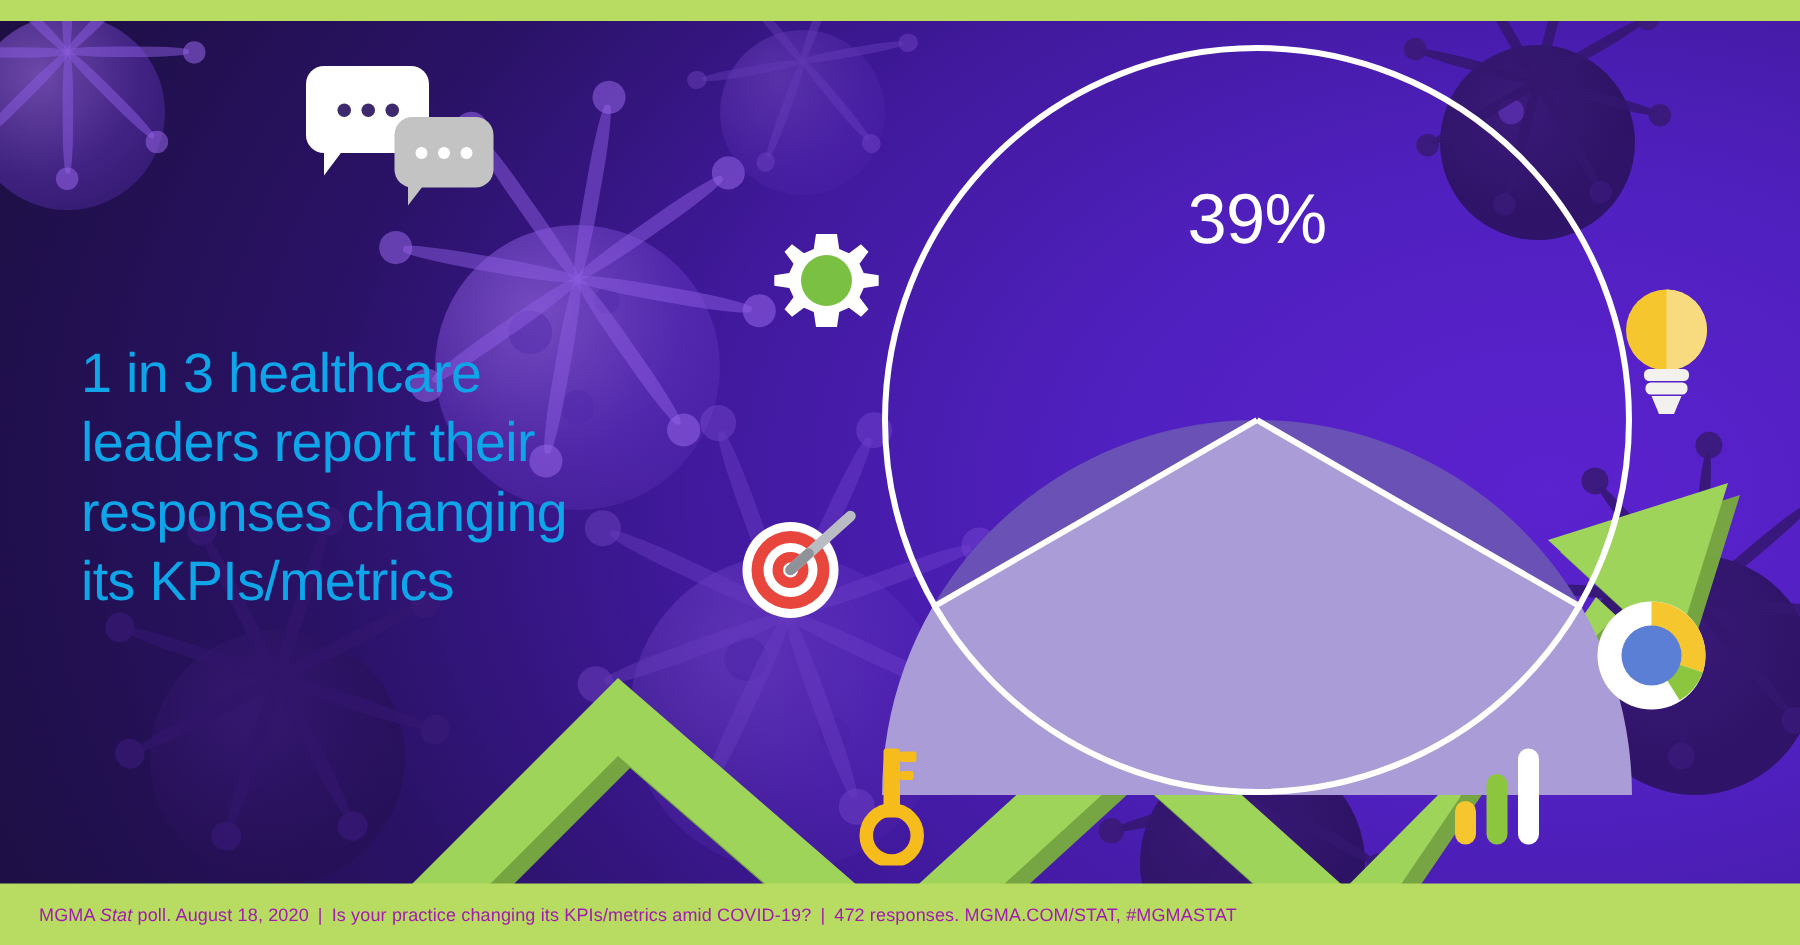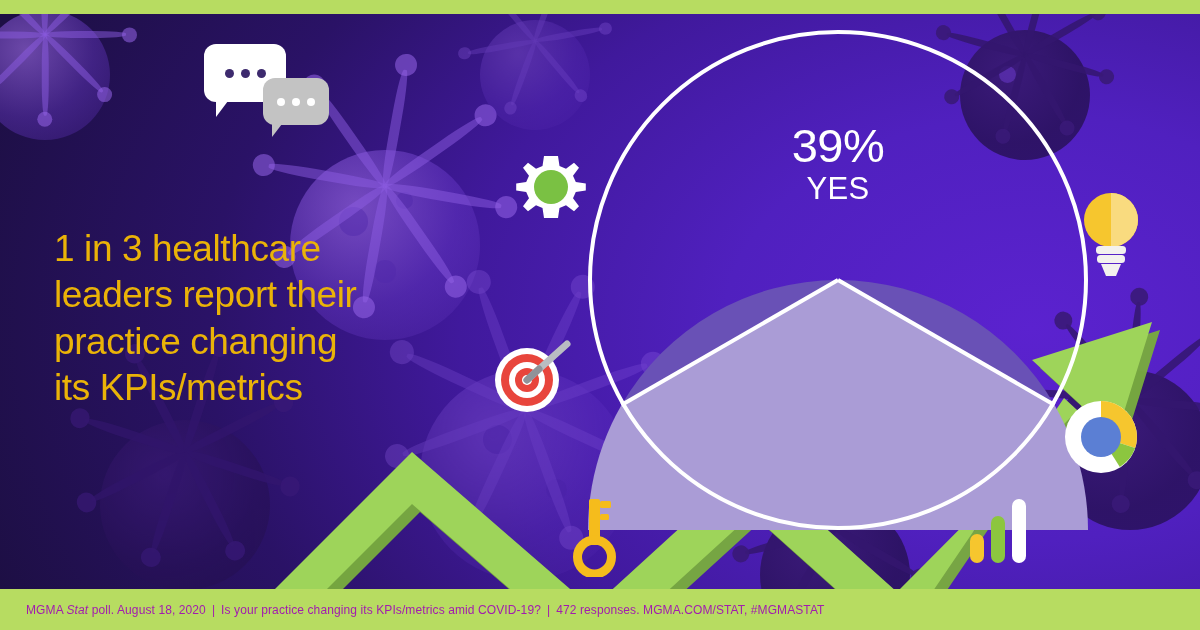--- a/index.html
+++ b/index.html
@@ -170,21 +170,21 @@
 
   
   .headline {
     position: absolute;
     left: 54px;
     top: 226px;
     width: 420px;
     font-size: 37px;
     line-height: 1.25;
     font-weight: 400;
-    color: #eab308;
+    color: #0ea5e9;
     letter-spacing: -0.4px;
   }
   .headline div { white-space: nowrap; }
 
   
   .pie-wrap {
     position: absolute;
     left: 588px;
     top: 30px;
     width: 500px;
@@ -338,41 +338,40 @@
 
       <g stroke="#ffffff" stroke-width="4" fill="none">
         <line x1="250" y1="250" x2="466.5" y2="375"></line>
         <line x1="250" y1="250" x2="33.5" y2="375"></line>
       </g>
       <circle cx="250" cy="250" r="248" fill="none" stroke="#ffffff" stroke-width="4"></circle>
     </svg>
 
     <div class="pie-label yes">
       <div class="pct">39%</div>
-      <div class="ans">YES</div>
     </div>
   </div>
 
   <div class="logo">
     <div class="bubble b1">
       <span class="d"></span>
         <span class="d"></span>
         <span class="d"></span>
     </div>
     <div class="bubble b2">
       <span class="d"></span>
         <span class="d"></span>
         <span class="d"></span>
     </div>
   </div>
 
   <div class="headline">
     <div>1 in 3 healthcare</div>
     <div>leaders report their</div>
-    <div>practice changing</div>
+    <div>responses changing</div>
     <div>its KPIs/metrics</div>
   </div>
 
   <svg class="icon-abs" style="left:513px;top:152px;" width="76" height="76" viewBox="0 0 76 76">
     <g fill="#ffffff">
       <path d="M38 4 L45 4 L46.5 14 L53 16.8 L61 10.8 L66 15.8 L60 23.8 L62.8 30 L72.8 31.5 L72.8 38.5 L62.8 40 L60 46.2 L66 54.2 L61 59.2 L53 53.2 L46.5 56 L45 66 L31 66 L29.5 56 L23 53.2 L15 59.2 L10 54.2 L16 46.2 L13.2 40 L3.2 38.5 L3.2 31.5 L13.2 30 L16 23.8 L10 15.8 L15 10.8 L23 16.8 L29.5 14 L31 4 Z"></path>
     </g>
     <circle cx="38" cy="35" r="17" fill="#7ac143"></circle>
   </svg>
 

